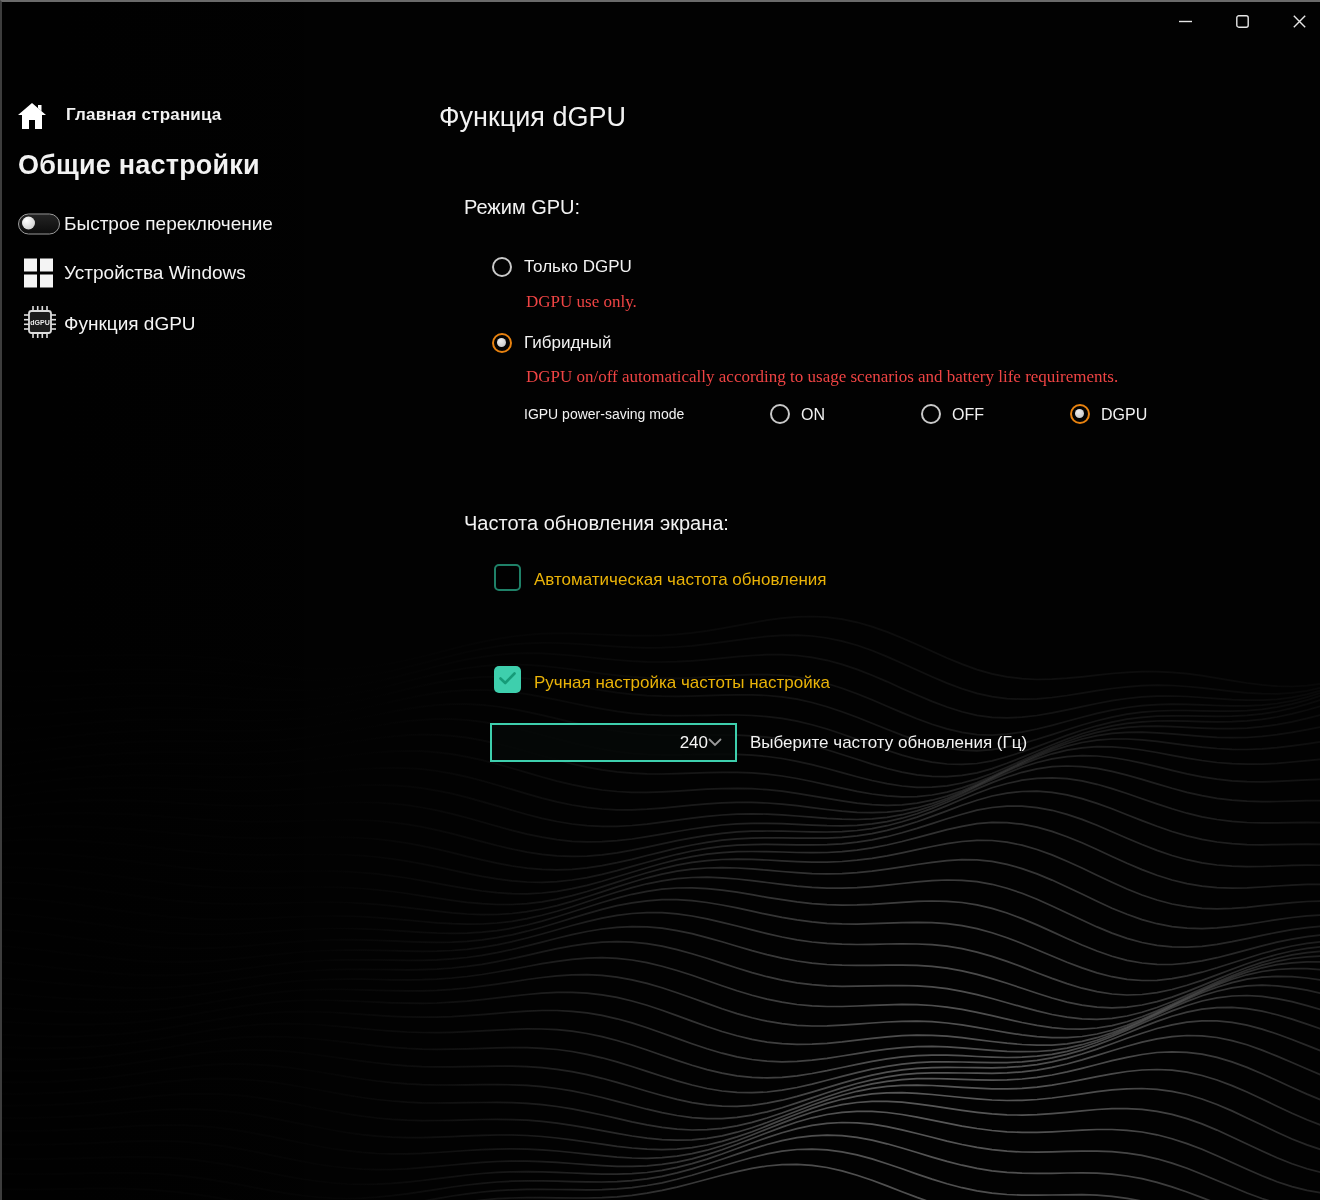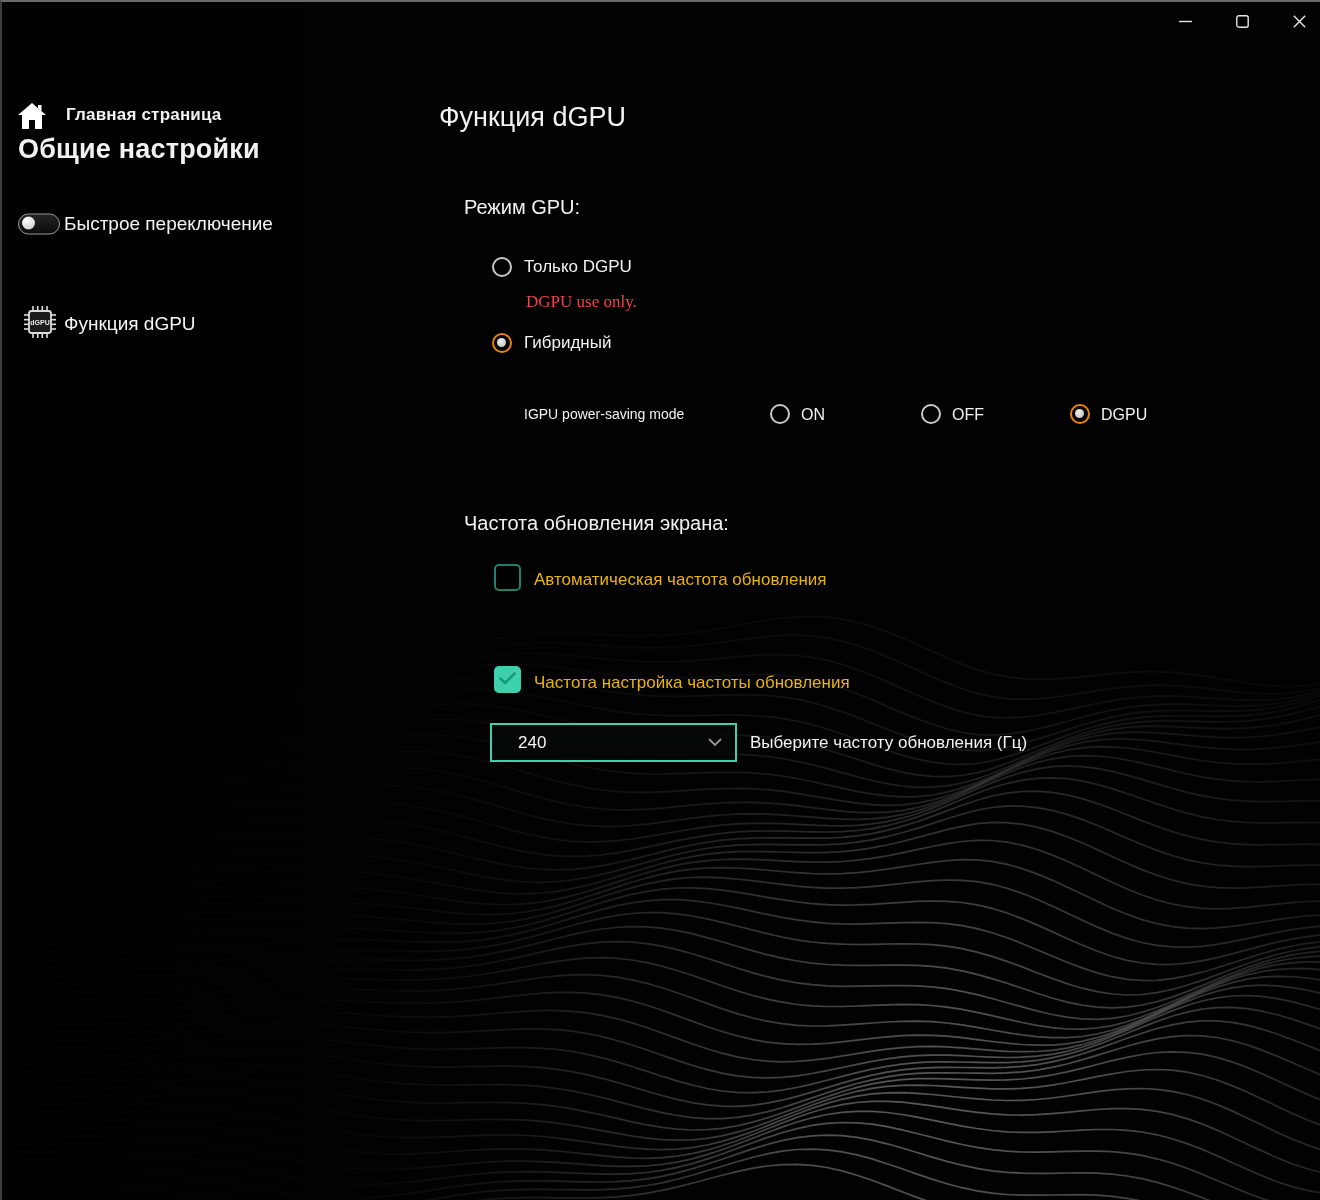--- a/index.html
+++ b/index.html
@@ -19,21 +19,21 @@
   
   .titlebar { position:absolute; top:0; left:0; right:0; height:40px; z-index:5; }
   .win-btn { position:absolute; top:2px; width:46px; height:34px; display:flex; align-items:center; justify-content:center; cursor:pointer; }
   .win-btn svg { display:block; }
 
   
   .sidebar { position:absolute; left:0; top:0; width:420px; height:100%; z-index:2; }
   .home-row { position:absolute; left:14px; top:97px; width:300px; height:36px; cursor:pointer; }
   .home-row .icon { position:absolute; left:0; top:1px; }
   .home-label { position:absolute; left:50px; top:6px; font-size:17px; font-weight:bold; letter-spacing:.2px; }
-  .section-title { position:absolute; left:16px; top:132px; font-size:27px; font-weight:bold; letter-spacing:.2px; }
+  .section-title { position:absolute; left:16px; top:148px; font-size:27px; font-weight:bold; letter-spacing:.2px; }
 
   .side-row { position:absolute; left:0; width:360px; height:36px; cursor:pointer; }
   .side-label { position:absolute; left:62px; top:50%; transform:translateY(-50%); font-size:19px; color:#f4f4f4; }
 
   .toggle {
     position:absolute; left:16px; top:50%; transform:translateY(-50%);
     width:42px; height:21px; border-radius:11px;
     border:1.5px solid #9c9c9c;
     background:linear-gradient(180deg,#242424,#0c0c0c);
   }
@@ -69,21 +69,21 @@
   .checkbox { border:2px solid #1f8168; background:rgba(0,0,0,0.25); }
   .checkbox.checked { border:none; background:#3ECFAD; display:flex; align-items:center; justify-content:center; }
 
   .cb-label { position:absolute; left:532px; font-size:17px; line-height:21px; color:#eab308; cursor:pointer; }
 
   .dropdown {
     position:absolute; left:488px; top:721px; width:247px; height:39px;
     border:2px solid #3ECFAD; background:rgba(5,8,7,0.85);
     display:flex; align-items:center; cursor:pointer;
   }
-  .dropdown .value { padding-left:26px; font-size:17px; color:#f5f5f5; flex:1; }
+  .dropdown .value { padding-left:26px; font-size:17px; color:#f5f5f5; flex:1;text-align:right; }
   .dropdown .chev { margin-right:13px; display:flex; align-items:center; }
   .dd-label { position:absolute; left:748px; top:731px; font-size:17px; color:#f2f2f2; }
 </style>
 </head>
 <body>
 
 <div class="window">
 
   <svg id="waves" viewBox="0 0 1320 1200">
     <defs>
@@ -182,20 +182,29 @@
 
     <div class="section-title">Общие настройки</div>
 
     <div class="side-row" style="top:204px">
       <span class="toggle">
           <span class="knob"></span>
         </span>
       <span class="side-label">Быстрое переключение</span>
     </div>
 
+    <div class="side-row" style="top:253px">
+      <span class="win-grid">
+          <span></span>
+          <span></span>
+          <span></span>
+          <span></span>
+        </span>
+      <span class="side-label">Устройства Windows</span>
+    </div>
 
     <div class="side-row" style="top:304px">
 
       <span class="chip-wrap">
         <svg width="34" height="34" viewBox="0 0 34 34">
           <g stroke="#dcdcdc" stroke-width="1.6">
             <line x1="10" y1="1" x2="10" y2="6"></line>
               <line x1="14.7" y1="1" x2="14.7" y2="6"></line>
               <line x1="19.3" y1="1" x2="19.3" y2="6"></line>
               <line x1="24" y1="1" x2="24" y2="6"></line>
@@ -225,20 +234,21 @@
     <div class="page-title">Функция dGPU</div>
 
     <div class="sec-heading h-gpu">Режим GPU:</div>
 
     <span class="radio" style="left:490px; top:255px"></span>
     <span class="opt-label" style="left:522px; top:255px">Только DGPU</span>
     <span class="desc" style="left:524px; top:287px">DGPU use only.</span>
 
     <span class="radio selected" style="left:490px; top:331px"></span>
     <span class="opt-label" style="left:522px; top:331px">Гибридный</span>
+    <span class="desc" style="left:524px; top:362px; width:700px">DGPU on/off automatically according to usage scenarios and battery life requirements.</span>
 
     <span class="igpu-label">IGPU power-saving mode</span>
     <span class="radio" style="left:768px; top:402px"></span>
     <span class="igpu-opt-label" style="left:799px">ON</span>
     <span class="radio" style="left:919px; top:402px"></span>
     <span class="igpu-opt-label" style="left:950px">OFF</span>
     <span class="radio selected" style="left:1068px; top:402px"></span>
     <span class="igpu-opt-label" style="left:1099px">DGPU</span>
 
     <div class="sec-heading h-refresh">Частота обновления экрана:</div>
@@ -246,21 +256,21 @@
     <span class="checkbox" style="left:492px; top:562px"></span>
     <span class="cb-label" style="top:567px">Автоматическая частота обновления</span>
 
     <span class="checkbox checked" style="left:492px; top:664px">
       <span>
         <svg width="17" height="13" viewBox="0 0 17 13">
             <path d="M1.5 6.5 L6.2 11 L15.5 1.5" fill="none" stroke="#169b78" stroke-width="2.6" stroke-linecap="round" stroke-linejoin="round"></path>
           </svg>
       </span>
     </span>
-    <span class="cb-label" style="top:670px">Частота настройка частоты обновления</span>
+    <span class="cb-label" style="top:670px">Ручная настройка частоты настройка</span>
 
     <div class="dropdown">
       <span class="value">240</span>
       <span class="chev">
         <svg width="14" height="9" viewBox="0 0 14 9">
             <path d="M1.5 1.5 L7 7 L12.5 1.5" fill="none" stroke="#9a9a9a" stroke-width="1.8" stroke-linecap="round"></path>
           </svg>
       </span>
     </div>
     <span class="dd-label">Выберите частоту обновления (Гц)</span>

